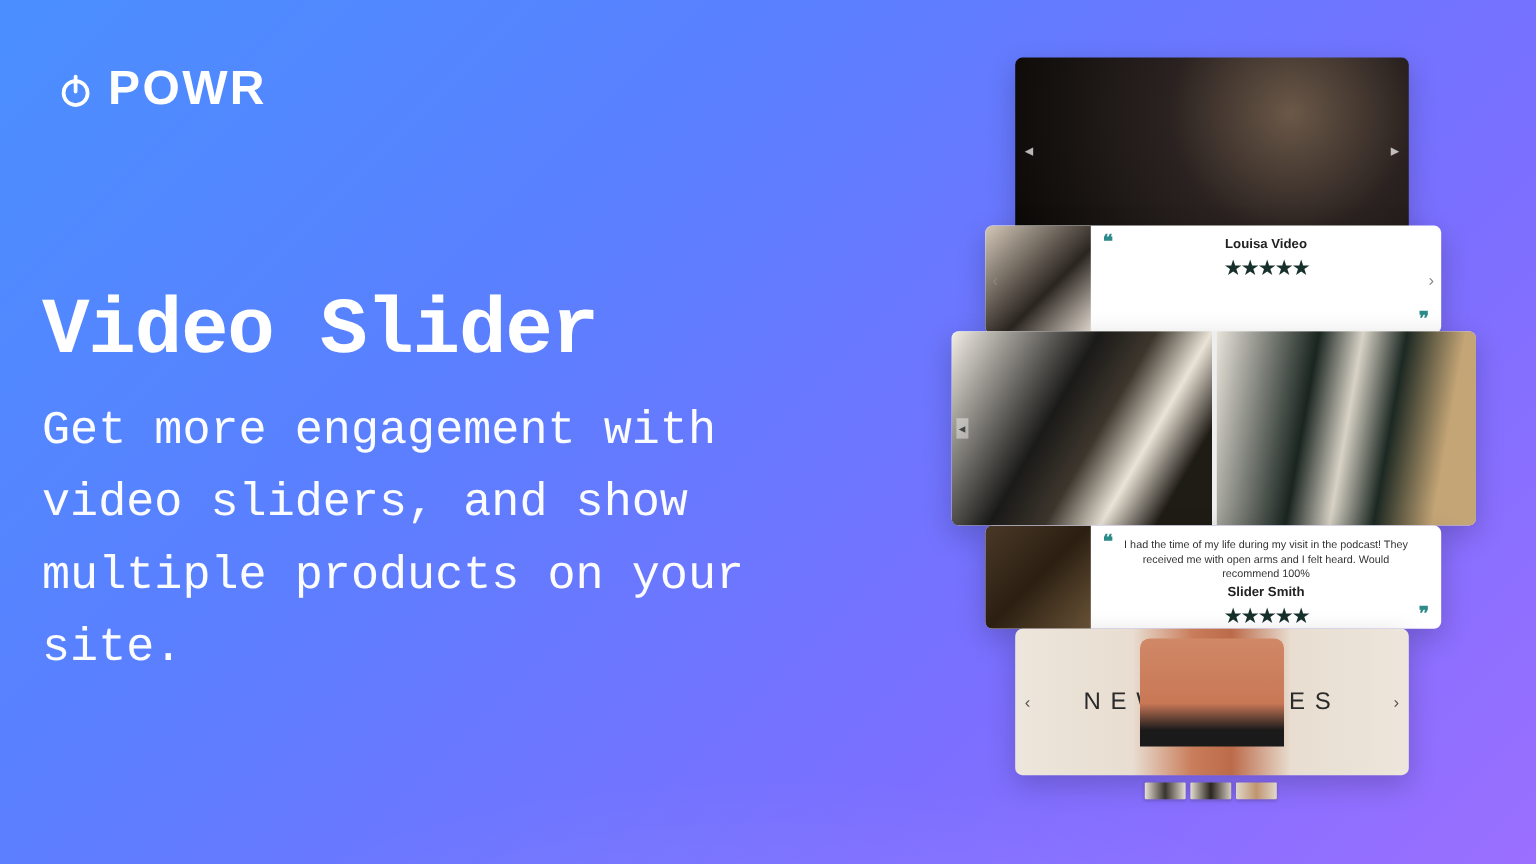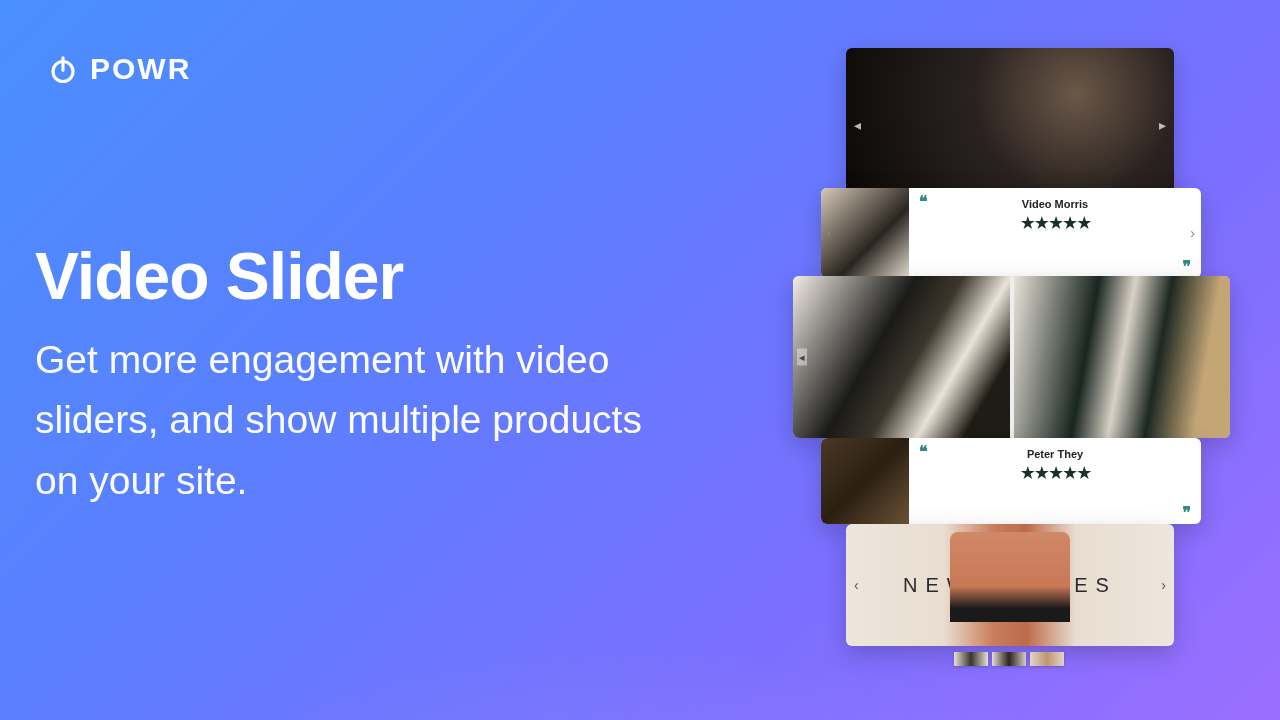--- a/index.html
+++ b/index.html
@@ -28,30 +28,31 @@
   display: flex;
   align-items: center;
   gap: 12px;
   color: #fff;
 }
 .logo-icon {
   width: 30px;
   height: 30px;
 }
 .logo-text {
-  font-size: 30px;
+  font-size: 40px;
   font-weight: 700;
   letter-spacing: 2px;
 }
 .hero {
   position: absolute;
   left: 35px;
   top: 238px;
   width: 640px;
   color: #fff;
+  font-family: Liberation Mono, monospace;
 }
 .hero-title {
   font-size: 66px;
   font-weight: 700;
   letter-spacing: -1px;
   margin-bottom: 16px;
 }
 .hero-sub {
   font-size: 39px;
   font-weight: 400;
@@ -167,39 +168,40 @@
   <div class="card c1">
     <span class="c1-nav l">◂</span>
     <span class="c1-nav r">▸</span>
   </div>
 
   <div class="card c2">
     <span class="c2-nav l">‹</span>
     <div class="c2-img"></div>
     <div class="c2-body">
       <span class="q tl">❝</span>
-      <div class="t-name">Video Morris</div>
+      <div class="t-name">Louisa Video</div>
       <div class="stars">★★★★★</div>
       <span class="q br">❞</span>
     </div>
     <span class="c2-nav r">›</span>
   </div>
 
   <div class="card c3">
     <div class="c3-half a">
       <span class="c3-nav l">◂</span>
     </div>
     <div class="c3-half b"></div>
   </div>
 
   <div class="card c4">
     <div class="c4-img"></div>
     <div class="c2-body">
       <span class="q tl">❝</span>
-      <div class="t-name">Peter They</div>
+      <div class="t-text">I had the time of my life during my visit in the podcast! They received me with open arms and I felt heard. Would recommend 100%</div>
+      <div class="t-name">Slider Smith</div>
       <div class="stars">★★★★★</div>
       <span class="q br">❞</span>
     </div>
   </div>
 
   <div class="card c5">
     <span class="c5-nav">‹</span>
     <span class="c5-word">NEW</span>
     <div class="c5-shirt"></div>
     <span class="c5-word">VIBES</span>

